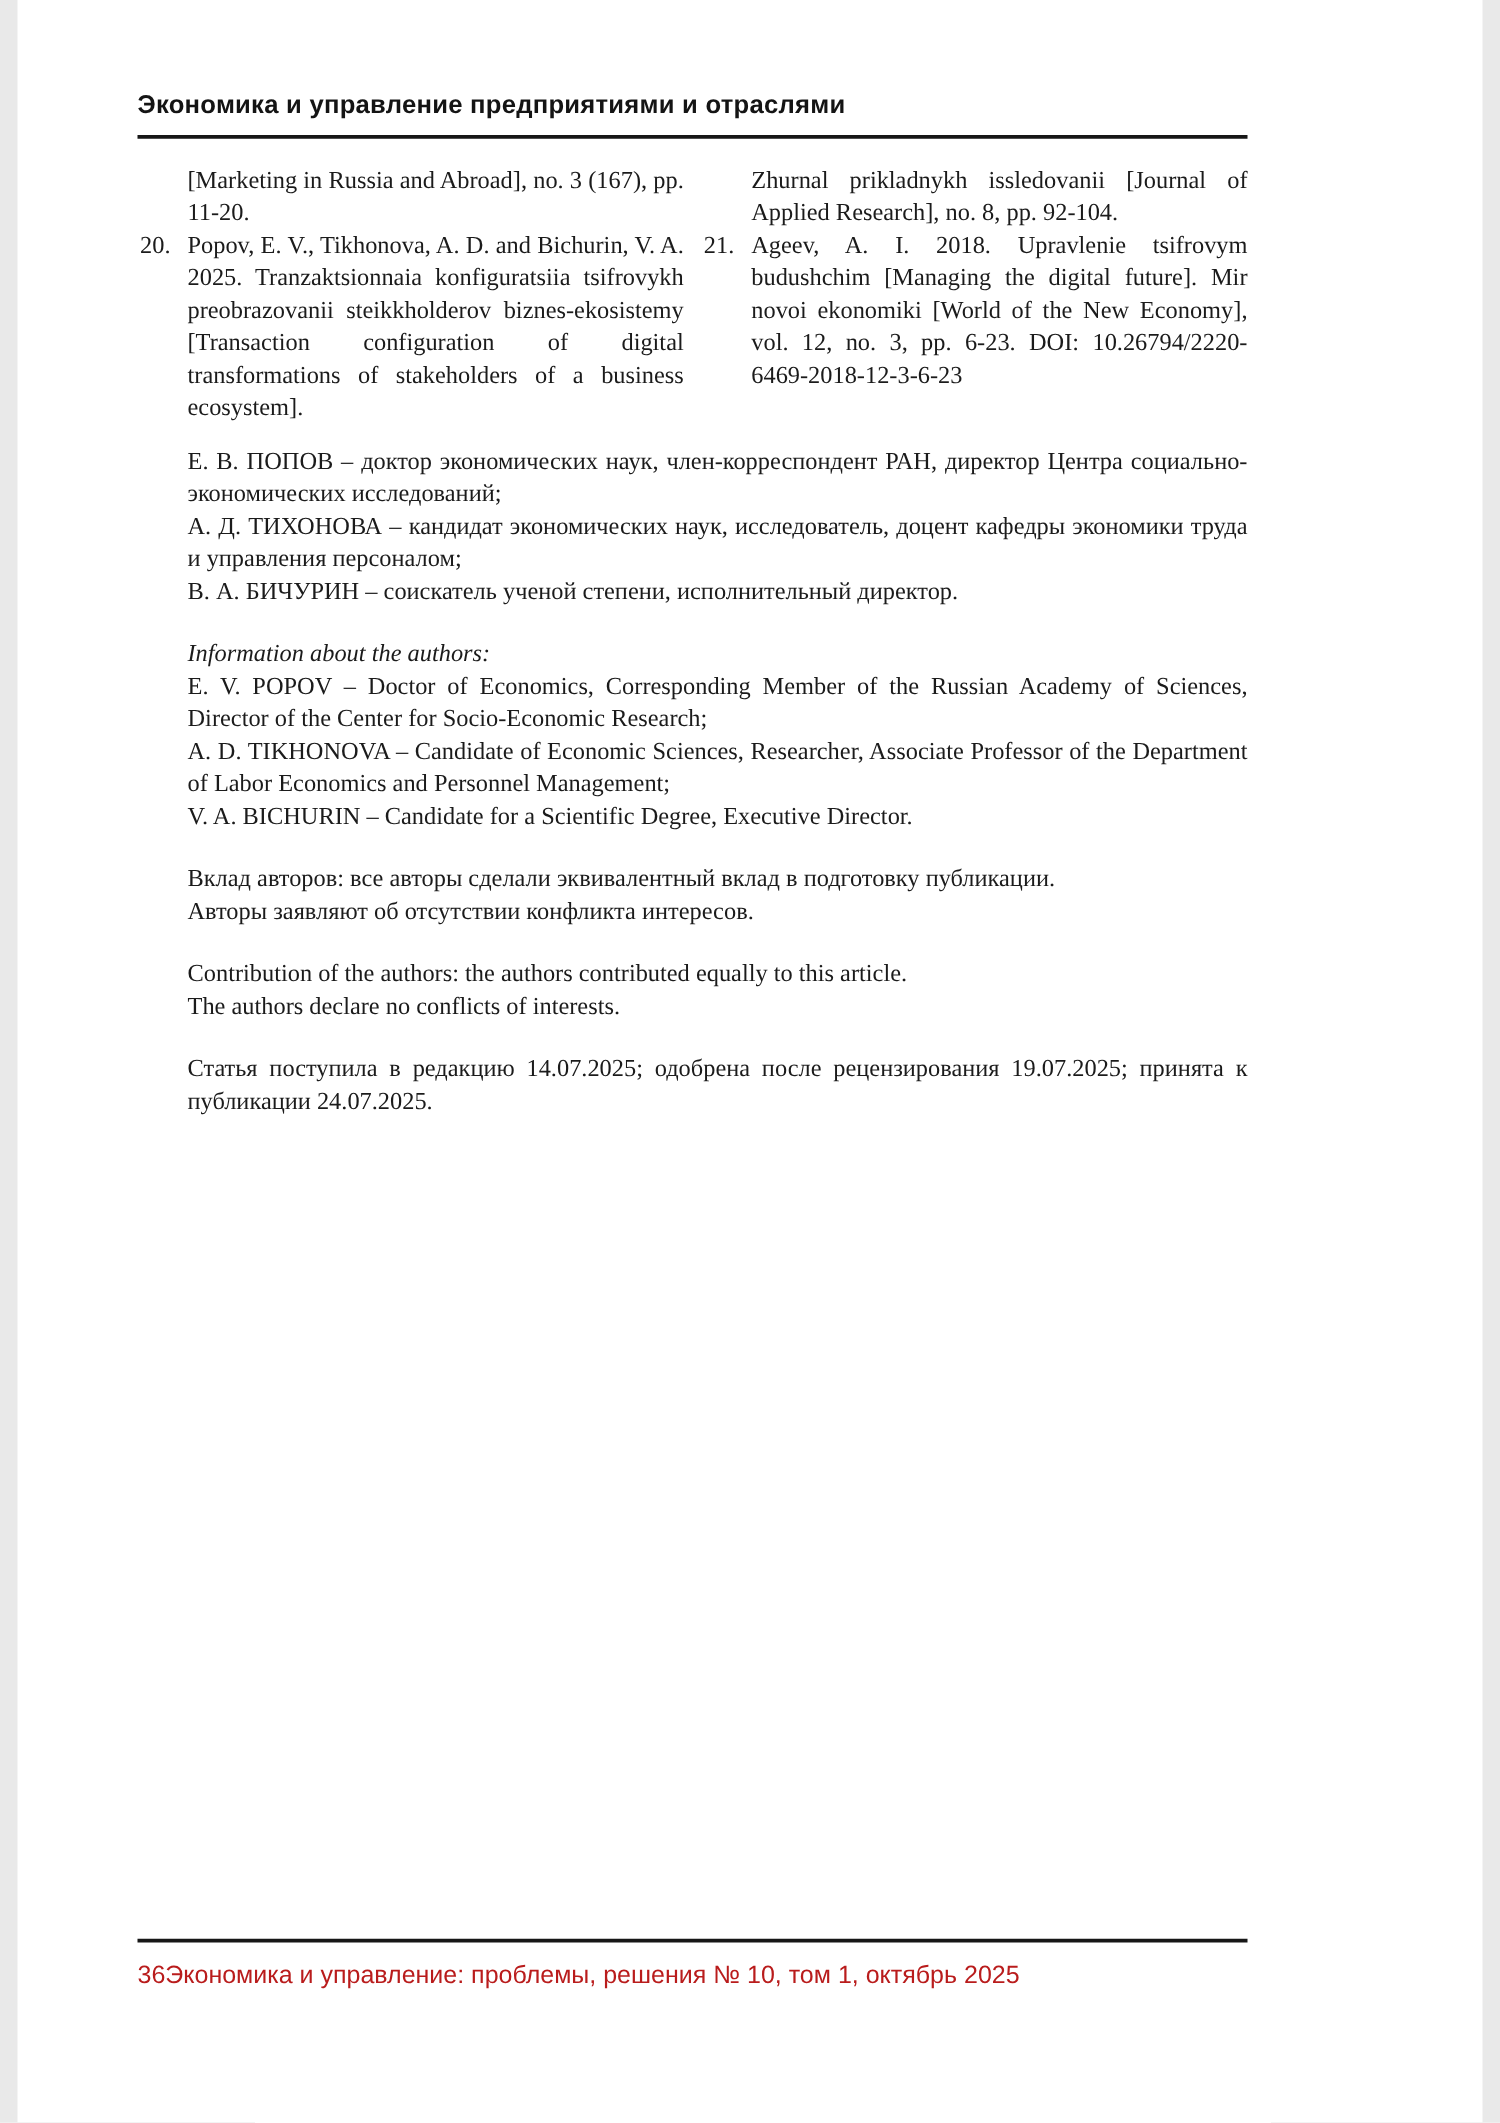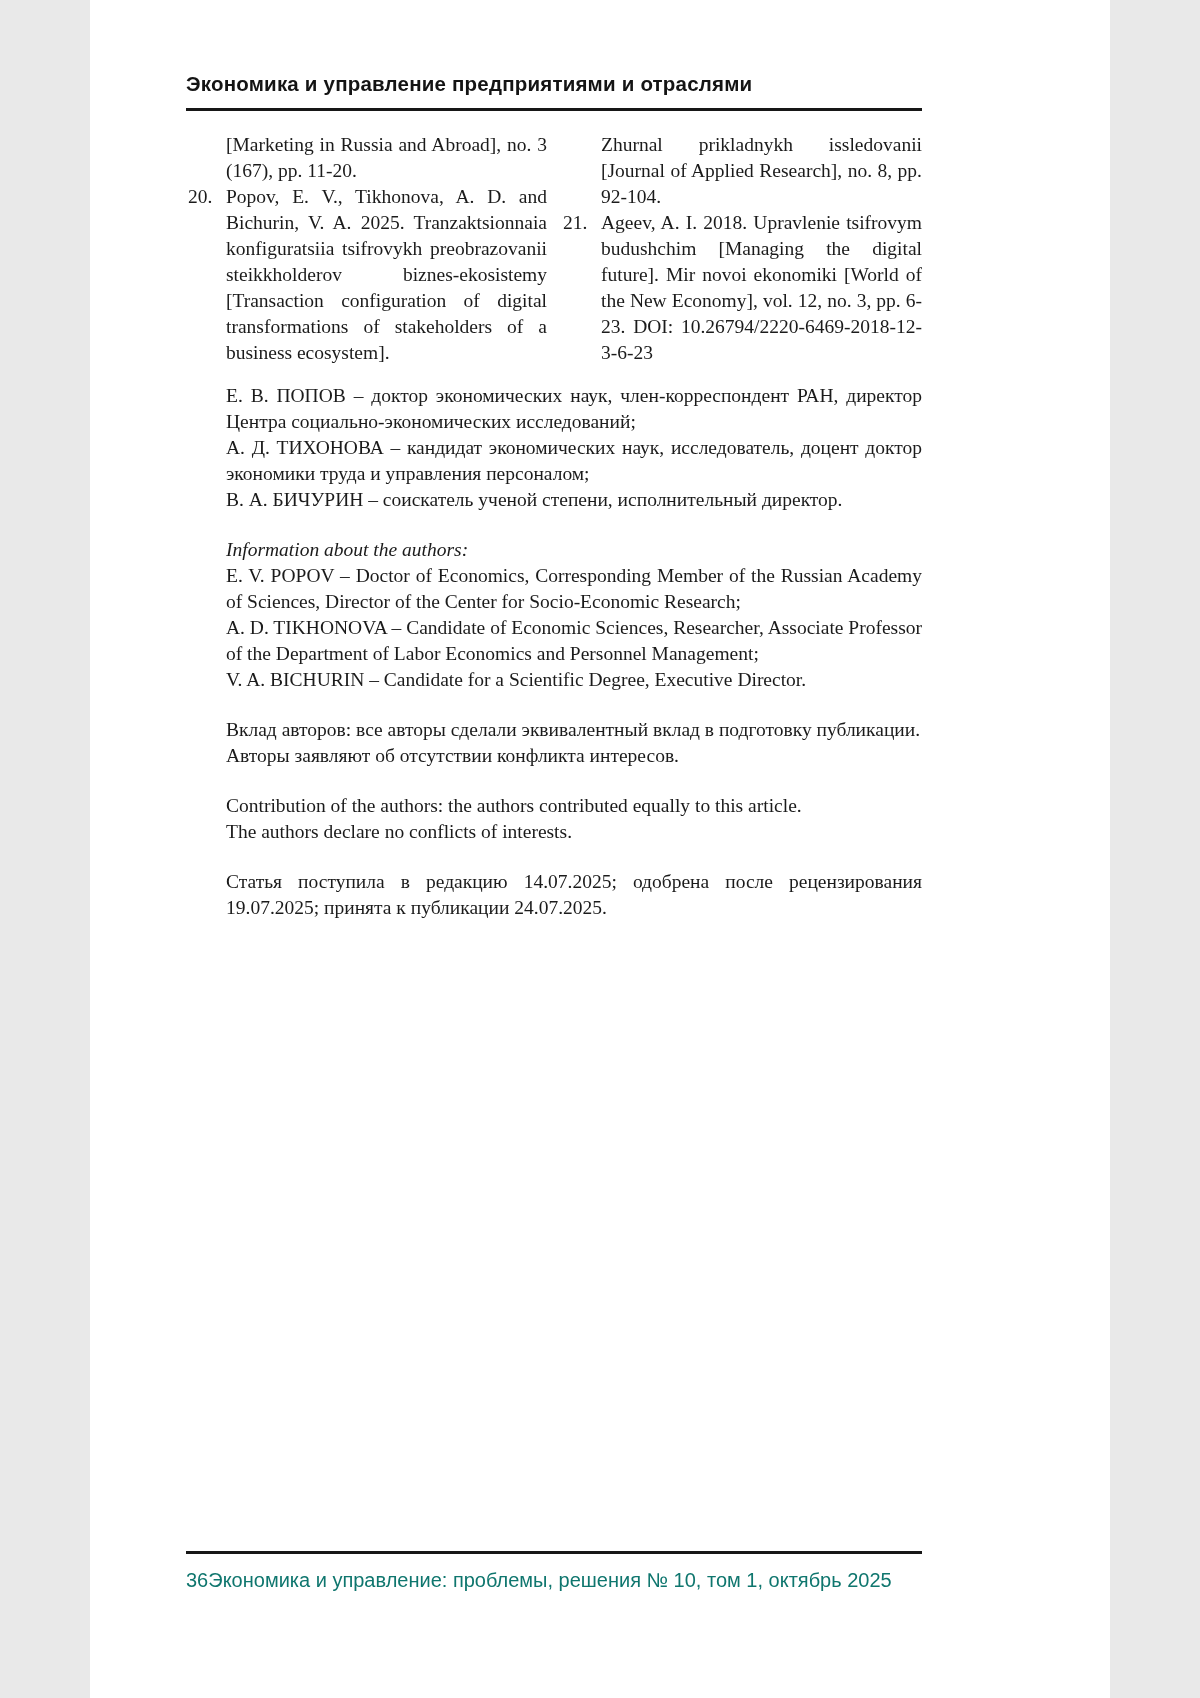--- a/index.html
+++ b/index.html
@@ -2,21 +2,21 @@
 <html><head>
 <meta charset="utf-8">
 <style>
   html, body {
     margin: 0;
     padding: 0;
     background: #e9e9e9;
   }
   .page {
     position: relative;
-    width: 1020px;
+    width: 1172px;
     height: 1698px;
     margin: 0 auto;
     background: #ffffff;
     color: #1b1b1b;
     font-family: "Liberation Serif", serif;
     overflow: hidden;
   }
   .running-head {
     position: absolute;
     left: 96px;
@@ -62,21 +62,21 @@
     position: absolute;
     left: 96px;
     right: 188px;
     top: 1551px;
     border-top: 3px solid #171717;
     padding-top: 15px;
     display: flex;
     align-items: baseline;
     font-family: "Liberation Sans", sans-serif;
     font-size: 20px;
-    color: #0f766e;
+    color: #b91c1c;
   }
   .footer .pageno { flex: 0 0 auto; }
   .footer .journal { flex: 1; text-align: left; }
 </style>
 </head>
 <body>
 
 <div class="page">
 
   <header class="running-head">
@@ -91,21 +91,21 @@
         <p class="item"><span class="refnum">20.</span><span>Popov, E. V., Tikhonova, A. D. and Bichurin, V. A. 2025. Tranzaktsionnaia konfiguratsiia tsifrovykh preobrazovanii steikkholderov biznes-ekosistemy [Transaction configuration of digital transformations of stakeholders of a business ecosystem].</span></p>
       </div>
       <div class="col">
         <p>Zhurnal prikladnykh issledovanii [Journal of Applied Research], no. 8, pp. 92-104.</p>
         <p class="item"><span class="refnum">21.</span><span>Ageev, A. I. 2018. Upravlenie tsifrovym budushchim [Managing the digital future]. Mir novoi ekonomiki [World of the New Economy], vol. 12, no. 3, pp. 6-23. DOI: 10.26794/2220-6469-2018-12-3-6-23</span></p>
       </div>
     </section>
 
     <section class="block-tight block">
       <p>Е. В. ПОПОВ – доктор экономических наук, член-корреспондент РАН, директор Центра социально-экономических исследований;</p>
-      <p>А. Д. ТИХОНОВА – кандидат экономических наук, исследователь, доцент доктор экономики труда и управления персоналом;</p>
+      <p>А. Д. ТИХОНОВА – кандидат экономических наук, исследователь, доцент кафедры экономики труда и управления персоналом;</p>
       <p>В. А. БИЧУРИН – соискатель ученой степени, исполнительный директор.</p>
     </section>
 
     <section class="block">
       <p class="ital">Information about the authors:</p>
       <p>E. V. POPOV – Doctor of Economics, Corresponding Member of the Russian Academy of Sciences, Director of the Center for Socio-Economic Research;</p>
       <p>A. D. TIKHONOVA – Candidate of Economic Sciences, Researcher, Associate Professor of the Department of Labor Economics and Personnel Management;</p>
       <p>V. A. BICHURIN – Candidate for a Scientific Degree, Executive Director.</p>
     </section>
 

